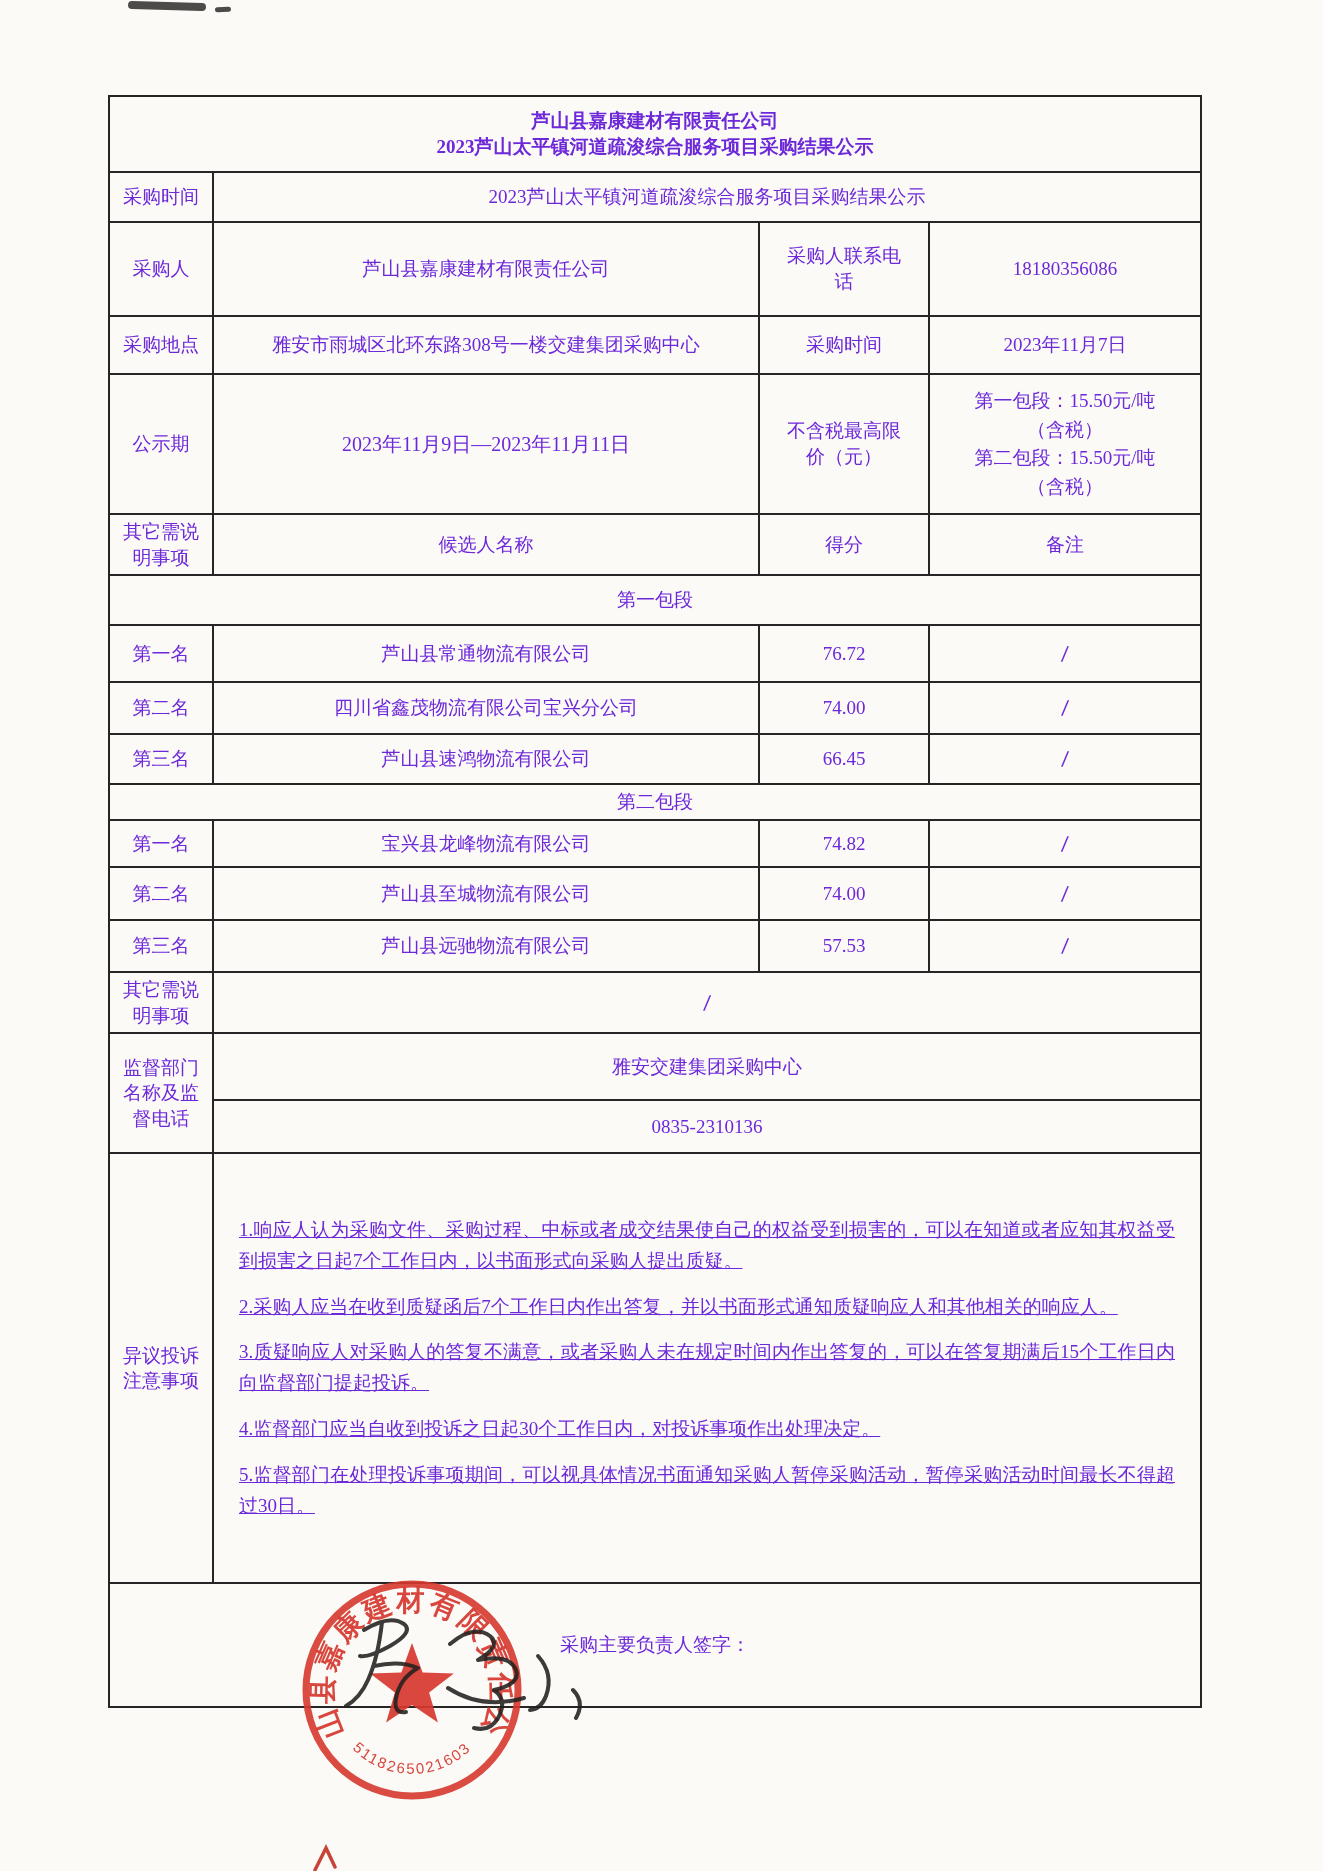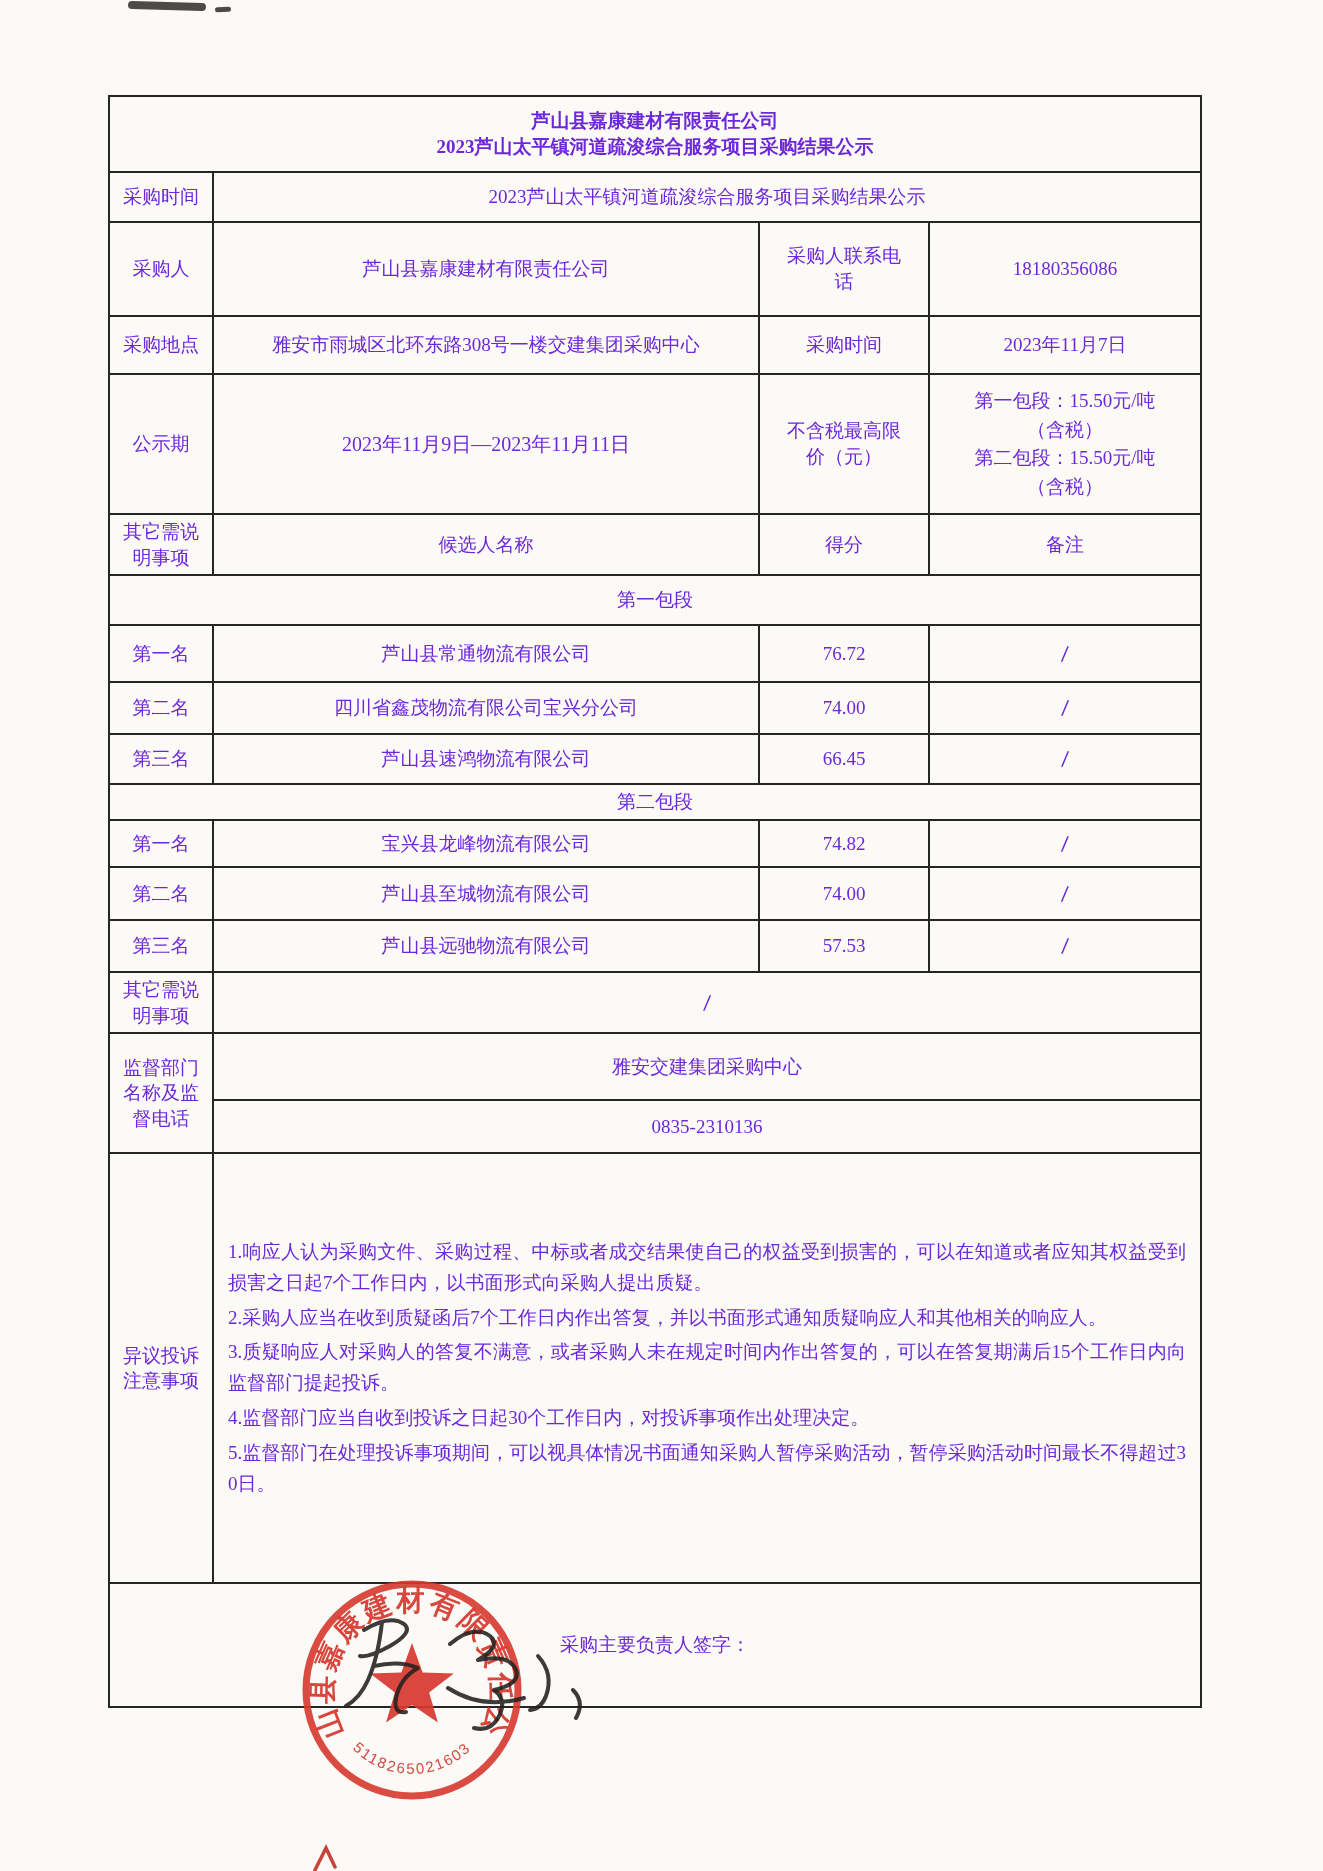--- a/index.html
+++ b/index.html
@@ -31,21 +31,21 @@
     font-size:19px;
     line-height:1.35;
     word-break:break-all;
   }
   td.title-cell{font-size:27px;font-weight:bold;line-height:1.5;padding:8px 6px;}
   td.label{padding:4px 13px;}
   td.addr{text-align:left;padding:4px 8px;line-height:1.4;margin-top:46px;}
   .price-line{line-height:1.5;}
   td.slash{font-size:25px;font-family:"DejaVu Sans",sans-serif;transform:skewX(-6deg);}
   td.objection-cell{text-align:left;padding:10px 14px;font-size:19.5px;}
-  td.objection-cell p{margin:4px;line-height:1.62;text-align:justify;}
+  td.objection-cell p{margin:15px;line-height:1.62;text-align:justify;text-decoration:underline;}
   td.sign-cell{text-align:left;padding-left:16px;font-size:21px;}
 
   .stamp-wrap{position:absolute;left:287px;top:1565px;width:250px;height:250px;}
   .sig-wrap{position:absolute;left:330px;top:1592px;width:290px;height:170px;}
   .bottom-mark{position:absolute;left:303px;top:1841px;width:44px;height:30px;}
 </style>
 </head>
 <body>
 
 <div class="page">

